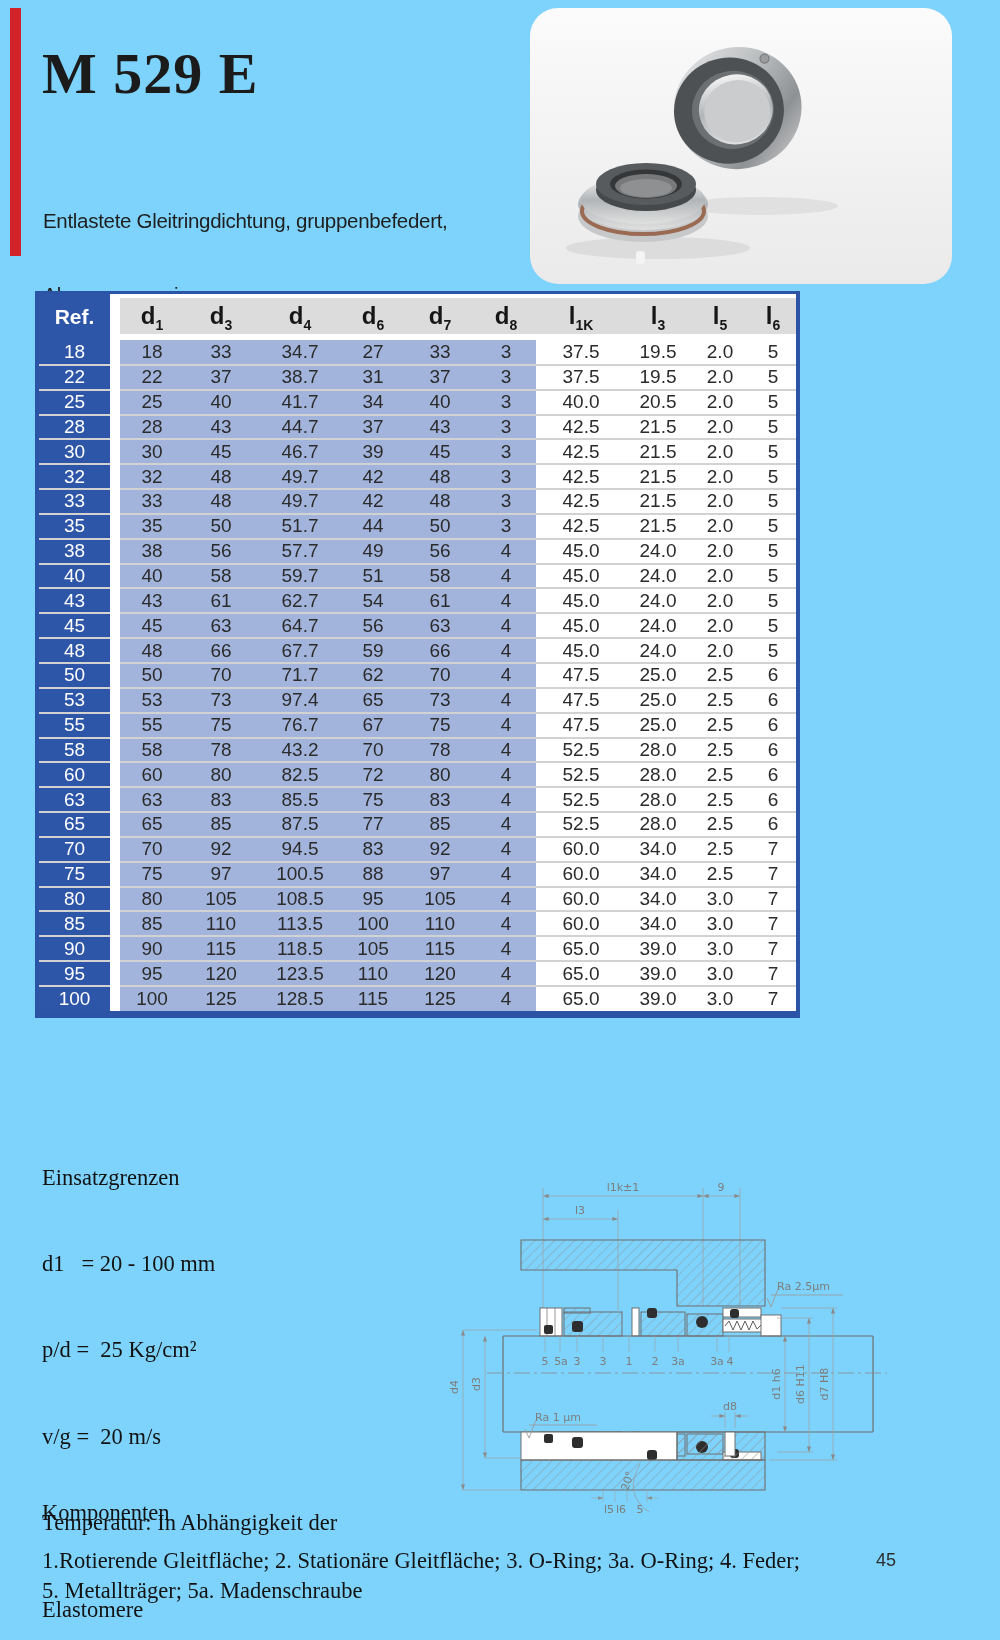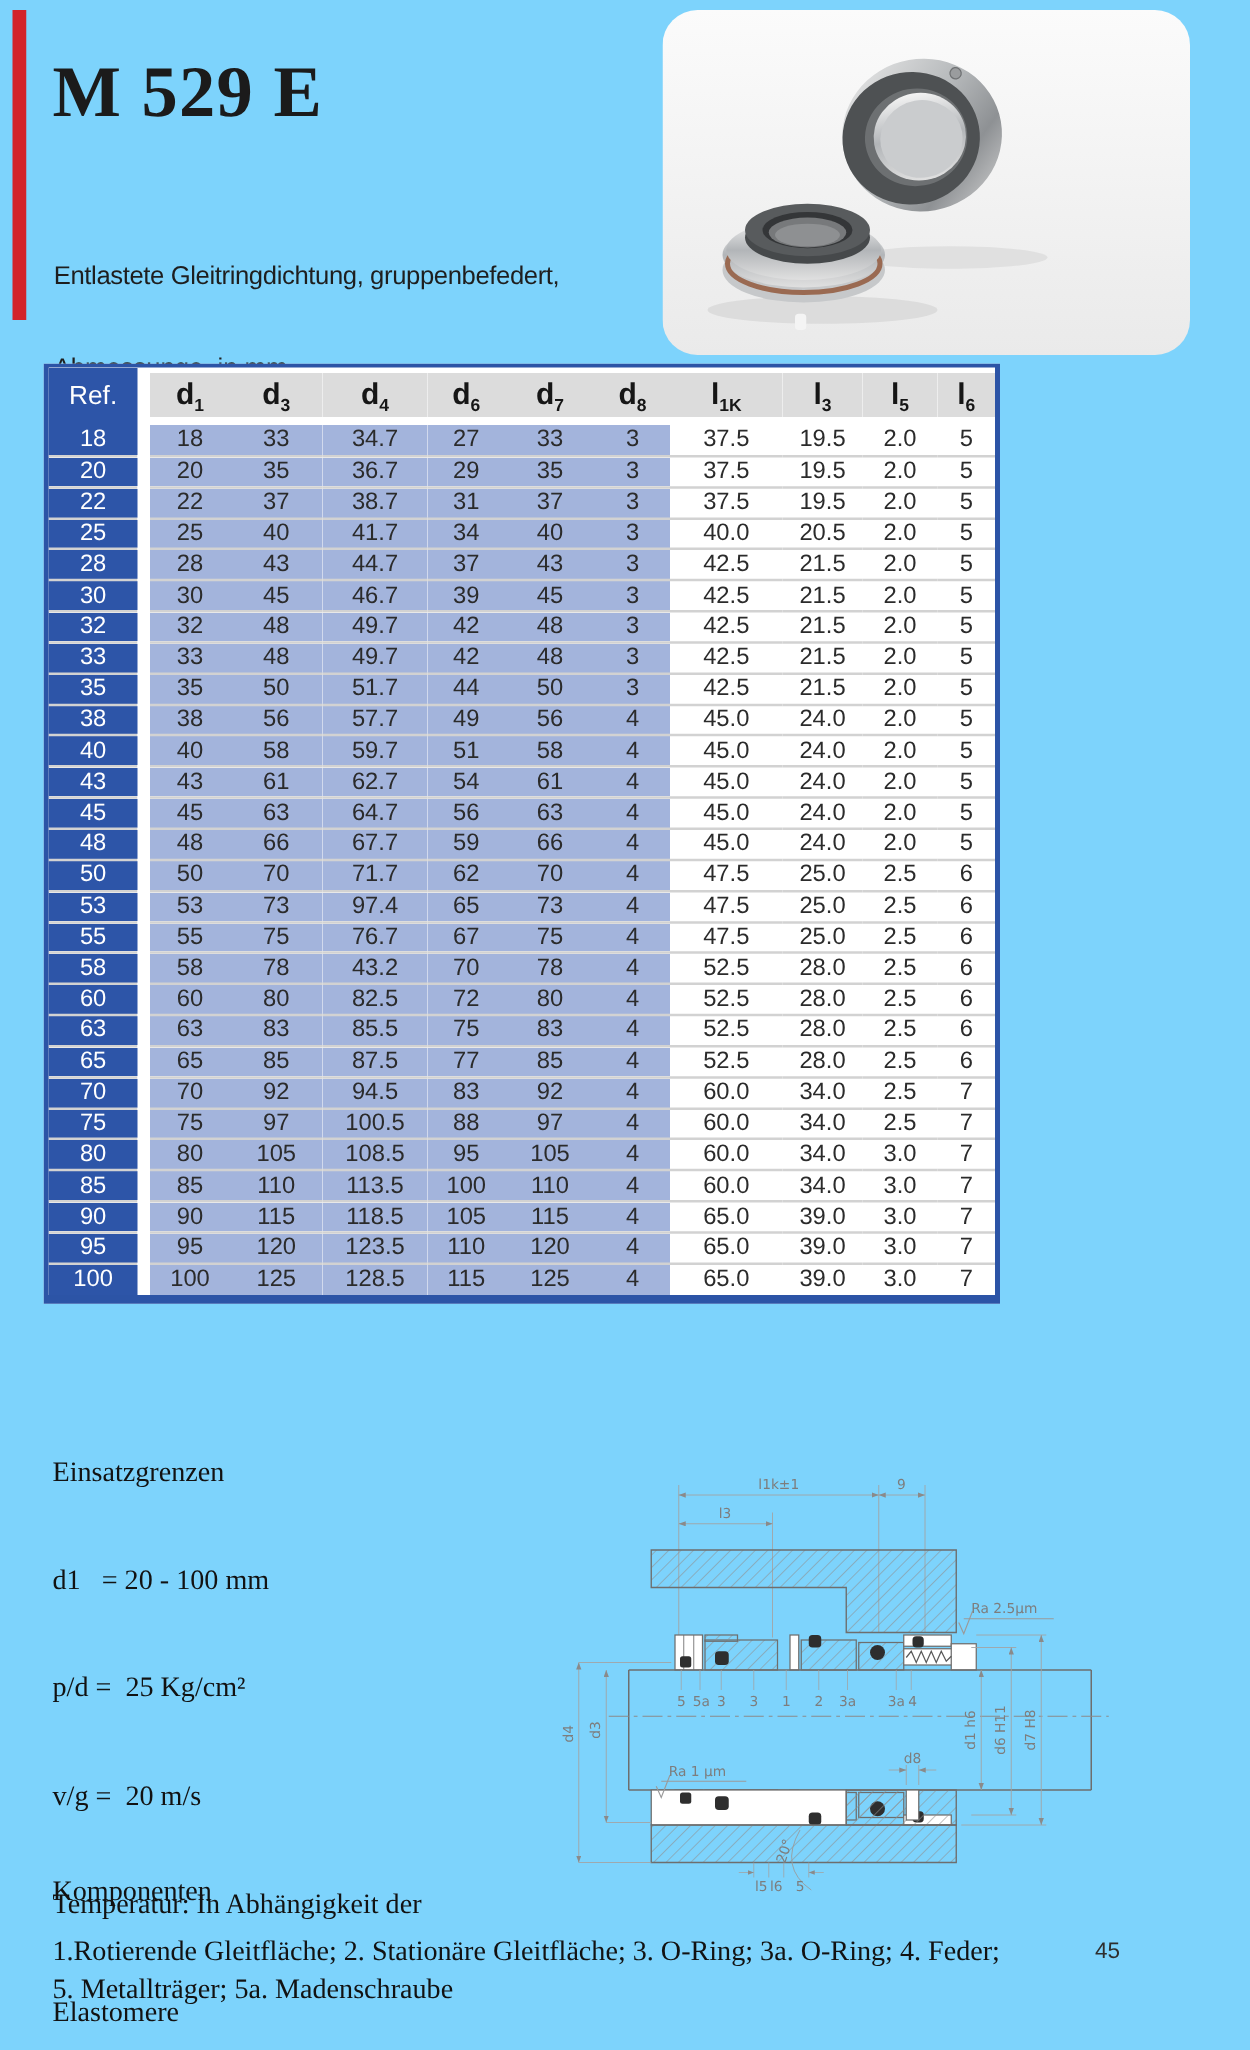--- a/index.html
+++ b/index.html
@@ -18,21 +18,21 @@
   .photo{position:absolute;left:530px;top:8px;}
 
   
   .tbl-wrap{position:absolute;left:35px;top:291px;border-style:solid;border-color:#2c54a6;
             border-width:3px 4px 7px 4px;background:#fff;}
   table.seal{border-collapse:collapse;table-layout:fixed;width:757px;}
   table.seal th,table.seal td{padding:0;text-align:center;overflow:hidden;}
   th.c-h{height:46px;font-size:24px;font-weight:bold;color:#161616;
          background:linear-gradient(#fff 0 4px,#dcdcdc 4px calc(100% - 6px),#fff calc(100% - 6px) 100%);}
   th.c-h sub{font-size:14px;}
-  th.c-ref{height:46px;background:#2d55a8;color:#fff;font-size:21px;font-weight:normal;}
+  th.c-ref{height:46px;background:#2d55a8;color:#fff;font-size:21px;font-weight:bold;}
   th.c-sp,td.c-sp{background:#fff;}
   td{height:24.85px;font-size:19px;color:#2b2b2b;border-bottom:2px solid #d2d2d2;box-sizing:border-box;}
   td.c-ref{background:#2d55a8;color:#fff;}
   td.c-d{background:#a3b4dc;}
   td.c-l{background:#fff;}
   td.c-sp{border-bottom:2px solid #fff;}
   tr:last-child td{border-bottom:none;}
 
   
   .limits{position:absolute;left:42px;top:1106px;font-family:"Liberation Serif",serif;
@@ -149,34 +149,20 @@
             <td class="c-d">34.7</td>
             <td class="c-d">27</td>
             <td class="c-d">33</td>
             <td class="c-d">3</td>
             <td class="c-l">37.5</td>
             <td class="c-l">19.5</td>
             <td class="c-l">2.0</td>
             <td class="c-l">5</td>
           </tr>
           <tr>
-            <td class="c-ref">20</td>
-            <td class="c-sp"></td>
-            <td class="c-d">20</td>
-            <td class="c-d">35</td>
-            <td class="c-d">36.7</td>
-            <td class="c-d">29</td>
-            <td class="c-d">35</td>
-            <td class="c-d">3</td>
-            <td class="c-l">37.5</td>
-            <td class="c-l">19.5</td>
-            <td class="c-l">2.0</td>
-            <td class="c-l">5</td>
-          </tr>
-          <tr>
             <td class="c-ref">22</td>
             <td class="c-sp"></td>
             <td class="c-d">22</td>
             <td class="c-d">37</td>
             <td class="c-d">38.7</td>
             <td class="c-d">31</td>
             <td class="c-d">37</td>
             <td class="c-d">3</td>
             <td class="c-l">37.5</td>
             <td class="c-l">19.5</td>

